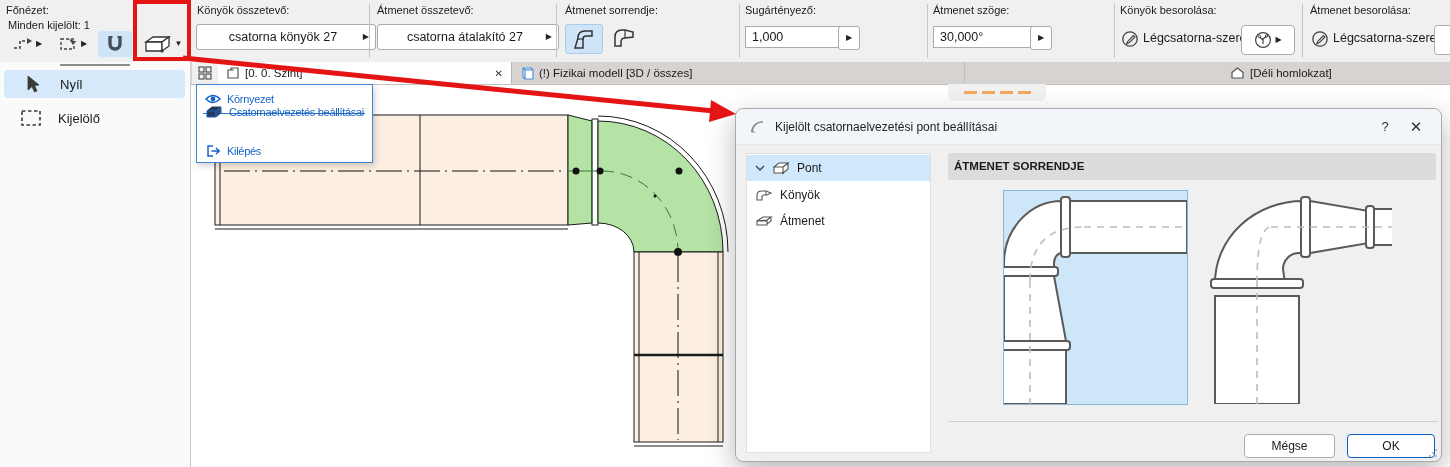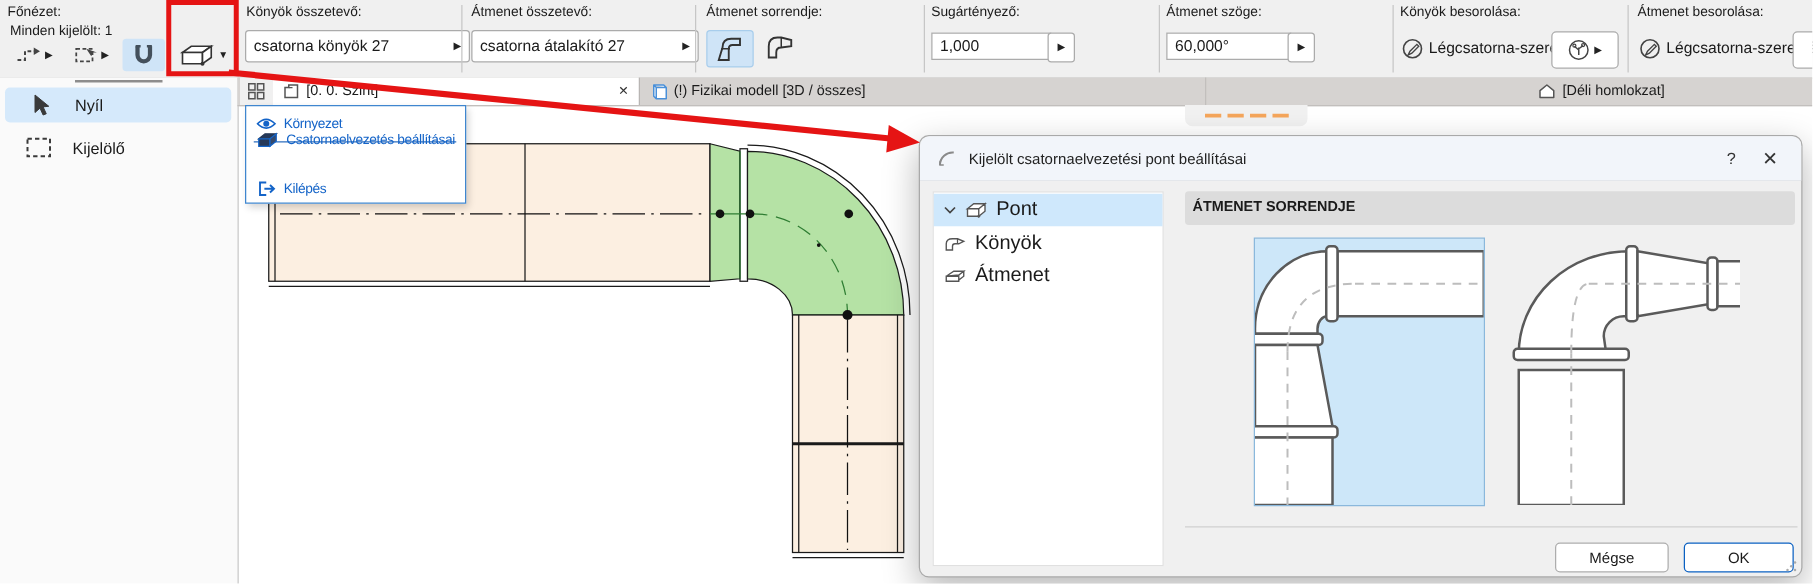--- a/index.html
+++ b/index.html
@@ -6,21 +6,21 @@
   .app{position:relative;width:1450px;height:467px;overflow:hidden;
        font-family:"Liberation Sans",sans-serif;font-size:12px;color:#1a1a1a;background:#fff;}
   .abs{position:absolute;}
   
   .toolbar{position:absolute;left:0;top:0;width:1450px;height:62px;background:#f0f0f0;border-bottom:1px solid #c9c9c9;}
   .tb-label{position:absolute;top:4px;font-size:11px;color:#1a1a1a;white-space:nowrap;}
   .tb-status{position:absolute;top:19px;font-size:11px;color:#1a1a1a;}
   .tb-sep{position:absolute;top:4px;width:1px;height:54px;background:#c6c6c6;}
   .combo{position:absolute;top:24px;height:24px;background:#fff;border:1px solid #ababab;border-radius:3px;
          display:flex;align-items:center;padding:0 6px;font-size:12.5px;}
-  .combo .grow{flex:1;}
+  .combo .grow{flex:1;text-align:center;}
   .arrow{font-size:8px;color:#222;line-height:1;}
   .tbtn{position:absolute;top:31px;height:26px;display:flex;align-items:center;justify-content:center;gap:2px;border-radius:3px;}
   .tbtn.sel{background:#cfe4f7;}
   .ordbtn{position:absolute;top:24px;width:36px;height:28px;border-radius:3px;display:flex;align-items:center;justify-content:center;}
   .ordbtn.sel{background:#cfe4f7;border:1px solid #a8cdec;}
   .numfield{position:absolute;top:26px;height:20px;background:#fff;border:1px solid #ababab;
             font-size:12.5px;display:flex;align-items:center;padding:0 6px;}
   .spin{position:absolute;top:26px;width:20px;height:22px;background:#fff;border:1px solid #ababab;border-radius:3px;
         display:flex;align-items:center;justify-content:center;}
   .clsval{position:absolute;top:31px;font-size:12.5px;white-space:nowrap;}
@@ -39,21 +39,21 @@
   .menu{position:absolute;left:196px;top:84px;width:175px;height:77px;background:#fff;border:1px solid #3f86cf;
         box-shadow:2px 3px 6px rgba(0,0,0,.18);z-index:30;font-size:11px;color:#1464c8;letter-spacing:-0.3px;}
   .menu-item{position:absolute;left:0;width:100%;height:22px;display:flex;align-items:center;gap:6px;padding-left:8px;box-sizing:border-box;white-space:nowrap;overflow:hidden;}
   
   .dialog{position:absolute;left:735px;top:108px;width:707px;height:354px;background:#f0f0f0;border:1px solid #a9a9a9;
           border-radius:8px;box-shadow:0 10px 28px rgba(0,0,0,.28);z-index:40;box-sizing:border-box;}
   .dlg-title{position:absolute;left:0;top:0;width:100%;height:36px;background:#f2f5fa;border-bottom:1px solid #e4e7eb;
              border-radius:8px 8px 0 0;display:flex;align-items:center;gap:9px;padding:0 14px;box-sizing:border-box;font-size:12px;color:#222;}
   .dlg-ctl{width:22px;text-align:center;font-size:13px;color:#333;}
   .tree{position:absolute;left:10px;top:44px;width:185px;height:300px;background:#fff;border:1px solid #e0e0e0;box-sizing:border-box;}
-  .tree-row{position:absolute;left:0;width:100%;height:26px;display:flex;align-items:center;gap:7px;font-size:16px;padding-left:8px;box-sizing:border-box;}
+  .tree-row{position:absolute;left:0;width:100%;height:26px;display:flex;align-items:center;gap:7px;font-size:12px;padding-left:8px;box-sizing:border-box;}
   .tree-row.sel{background:#cfe8fc;}
   .tree-row.child{padding-left:34px;}
   .sect-hdr{position:absolute;left:212px;top:44px;width:488px;height:27px;background:#dcdcdc;border-radius:3px;
             font-weight:bold;font-size:11.5px;line-height:27px;padding-left:6px;box-sizing:border-box;color:#1a1a1a;}
   .opt{position:absolute;top:82px;width:183px;height:213px;}
   .opt.sel{background:#cde7f9;outline:1px solid #8ab8dc;}
   .dlg-sep{position:absolute;left:212px;top:312px;width:490px;height:1px;background:#d0d0d0;}
   .btn{position:absolute;top:325px;height:24px;background:#fff;border:1px solid #adadad;border-radius:4px;
        font-size:12px;display:flex;align-items:center;justify-content:center;box-sizing:border-box;}
   .btn.default{border:1px solid #0b61c2;}
@@ -151,21 +151,21 @@
 
     <div class="tb-label" style="left:745px">Sugártényező:</div>
     <div class="numfield" style="left:745px;width:82px">1,000</div>
     <div class="spin" style="left:838px">
       <span class="arrow">▶</span>
     </div>
 
     <div class="tb-sep" style="left:927px"></div>
 
     <div class="tb-label" style="left:933px">Átmenet szöge:</div>
-    <div class="numfield" style="left:933px;width:86px">60,000°</div>
+    <div class="numfield" style="left:933px;width:86px">30,000°</div>
     <div class="spin" style="left:1030px">
       <span class="arrow">▶</span>
     </div>
 
     <div class="tb-sep" style="left:1114px"></div>
 
     <div class="tb-label" style="left:1120px">Könyök besorolása:</div>
     <span class="abs" style="left:1121px;top:30px">
       <svg width="18" height="18" viewBox="0 0 18 18">
           <circle cx="9" cy="9" r="7.2" fill="none" stroke="#444" stroke-width="1.3"></circle>

